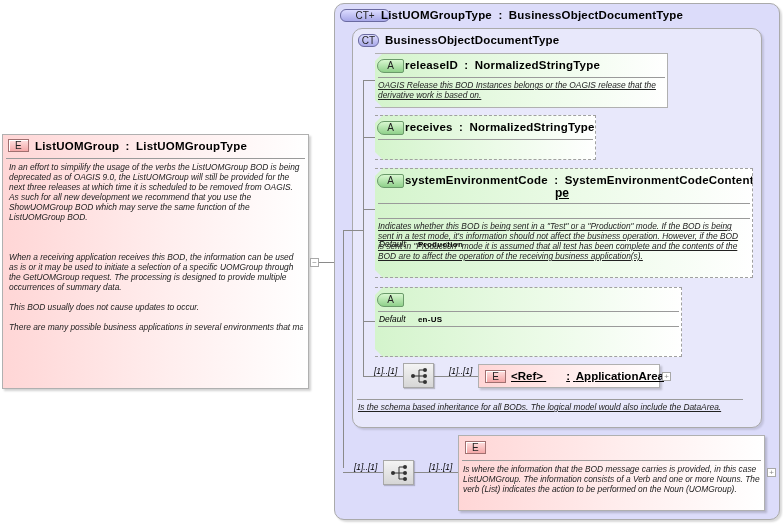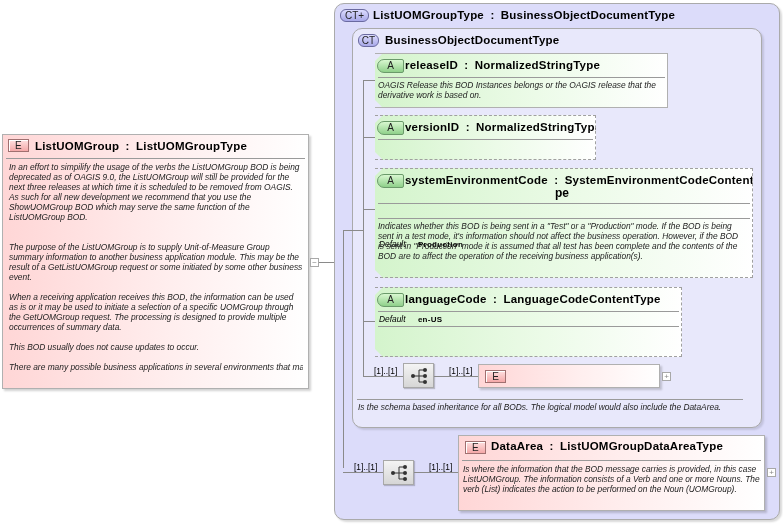--- a/index.html
+++ b/index.html
@@ -1,19 +1,19 @@
 <!DOCTYPE html>
 <html><head>
 <meta charset="utf-8">
 <style>
   * { box-sizing: border-box; margin: 0; padding: 0; }
   html, body { width: 783px; height: 524px; background: #ffffff; overflow: hidden; }
   body { position: relative; font-family: "Liberation Sans", sans-serif; color: #000; }
 
-  .abs { position: absolute; }
+  .abs { position: absolute; text-decoration: underline; }
 
   
   .elem {
     position: absolute;
     background: linear-gradient(to right, #ffd6d6 0%, #ffeeee 55%, #ffffff 100%);
     border: 1px solid #b0b0b0;
     box-shadow: 2px 2px 2px rgba(0,0,0,0.18);
   }
   .elem .hdr {
     position: relative;
@@ -92,21 +92,21 @@
   .attr-frame.solid { border-style: solid; border-color: #b0b0b0; }
   .attr .title { position: absolute; left: 30px; top: 6px; font-weight: bold; font-size: 11.5px; white-space: nowrap; letter-spacing: 0.2px; }
   .attr .line { position: absolute; left: 3px; right: 3px; border-top: 1px solid #9a9a9a; }
   .attr .default-row { position: absolute; left: 4px; font-size: 8.4px; }
   .attr .default-row .k { font-style: italic; }
   .attr .default-row .v { font-weight: bold; margin-left: 10px; font-size: 8px; letter-spacing: 0.3px; }
 
   .hline { position: absolute; height: 1px; background: #8a8a8a; }
   .vline { position: absolute; width: 1px; background: #8a8a8a; }
 
-  .card { position: absolute; font-size: 8.4px; white-space: nowrap; }
+  .card { position: absolute; font-style: italic; font-size: 8.4px; white-space: nowrap; }
 
   .seq {
     position: absolute;
     width: 31px; height: 25px;
     background: linear-gradient(to bottom, #f4f4f4, #d6d6d6);
     border: 1px solid #a8a8a8;
     box-shadow: 1px 1px 1px rgba(0,0,0,0.2);
   }
 
   .plus-box {
@@ -126,35 +126,34 @@
     <span class="name" style="left:32px;">
       <span>ListUOMGroup</span>
       <span style="margin:0 3px;">:</span>
       <span>ListUOMGroupType</span>
     </span>
   </div>
   <div class="sep" style="margin-top:1px;"></div>
   <div class="doc" style="padding-top:3px;">
     <p>In an effort to simpilify the usage of the verbs the ListUOMGroup BOD is being deprecated as of OAGIS 9.0, the ListUOMGroup will still be provided for the next three releases at which time it is scheduled to be removed from OAGIS.  As such for all new development we recommend that you use the ShowUOMGroup BOD which may serve the same function of the ListUOMGroup BOD.</p>
     <p style="height:20px;"></p>
-    <p>The purpose of the ListUOMGroup is to supply Unit-of-Measure Group summary information to another business application module.  This may be the result of a GetListUOMGroup request or some initiated by some other business event.</p>
     <p style="height:10px;"></p>
     <p>When a receiving application receives this BOD, the information can be used as is or it may be used to initiate a selection of a specific UOMGroup through the GetUOMGroup request. The processing is designed to provide multiple occurrences of summary data.</p>
     <p style="height:10px;"></p>
     <p>This BOD usually does not cause updates to occur.</p>
     <p style="height:10px;"></p>
     <p style="white-space:nowrap; overflow:hidden;">There are many possible business applications in several environments that may use this capability.  For example, an MRP, Inventory, or Manufac</p>
   </div>
 </div>
 <div class="plus-box" style="left:310px; top:258px;">−</div>
 <div class="hline" style="left:319px; top:262px; width:24px;"></div>
 
 <div class="ct-outer" style="left:334px; top:3px; width:446px; height:517px;">
-  <span class="badge-ct" style="left:5px; top:5px; width:29px;">CT+</span>
-  <span class="ct-title" style="left:38px; top:5px;">
+  <span class="badge-ct" style="left:5px; top:5px; width:50px;">CT+</span>
+  <span class="ct-title" style="left:38px; top:5px;padding-left:8px;">
     <span>ListUOMGroupType</span>
     <span style="margin:0 3px;">:</span>
     <span>BusinessObjectDocumentType</span>
   </span>
 </div>
 
 <div class="ct-inner" style="left:352px; top:28px; width:410px; height:400px;">
   <span class="badge-ct" style="left:5px; top:5px; width:21px;">CT</span>
   <span class="ct-title" style="left:32px; top:5px;">BusinessObjectDocumentType</span>
   <div class="abs" style="left:4px; right:18px; top:370px; border-top:1px solid #9a9a9a;"></div>
@@ -177,21 +176,21 @@
     <span>NormalizedStringType</span>
   </span>
   <div class="line" style="top:24px;"></div>
   <div class="abs doc" style="left:0; top:25px; width:292px; padding:2px 3px;">OAGIS Release this BOD Instances belongs or the OAGIS release that the derivative work is based on.</div>
 </div>
 <div class="attr-frame solid" style="left:375px; top:53px; width:293px; height:55px; border-left:none;"></div>
 
 <div class="attr" style="left:375px; top:115px; width:221px; height:45px;">
   <span class="badge-a" style="left:2px; top:6px;">A</span>
   <span class="title">
-    <span>versionID</span>
+    <span>receives</span>
     <span style="margin:0 3px;">:</span>
     <span>NormalizedStringType</span>
   </span>
   <div class="line" style="top:24px;"></div>
 </div>
 <div class="attr-frame" style="left:375px; top:115px; width:221px; height:45px; border-left:none;"></div>
 
 <div class="attr" style="left:375px; top:168px; width:378px; height:110px;">
   <span class="badge-a" style="left:2px; top:6px;">A</span>
   <span class="title">
@@ -205,25 +204,20 @@
     <span class="k">Default</span>
     <span class="v">Production</span>
   </div>
   <div class="line" style="top:50px;"></div>
   <div class="abs doc" style="left:0; top:51px; width:374px; padding:2px 3px;">Indicates whether this BOD is being sent in a "Test" or a "Production" mode. If the BOD is being sent in a test mode, it's information should not affect the business operation. However, if the BOD is sent in "Production" mode it is assumed that all test has been complete and the contents of the BOD are to affect the operation of the receiving business application(s).</div>
 </div>
 <div class="attr-frame" style="left:375px; top:168px; width:378px; height:110px; border-left:none;"></div>
 
 <div class="attr" style="left:375px; top:287px; width:307px; height:70px;">
   <span class="badge-a" style="left:2px; top:6px;">A</span>
-  <span class="title">
-    <span>languageCode</span>
-    <span style="margin:0 3px;">:</span>
-    <span>LanguageCodeContentType</span>
-  </span>
   <div class="line" style="top:24px;"></div>
   <div class="default-row" style="top:27px;">
     <span class="k">Default</span>
     <span class="v">en-US</span>
   </div>
   <div class="line" style="top:39px;"></div>
 </div>
 <div class="attr-frame" style="left:375px; top:287px; width:307px; height:70px; border-left:none;"></div>
 
 <span class="card" style="left:374px; top:366px;">[1]..[1]</span>
@@ -239,20 +233,25 @@
     <circle cx="21" cy="12" r="2" fill="#333"></circle>
     <circle cx="21" cy="18" r="2" fill="#333"></circle>
   </svg>
 </div>
 <div class="hline" style="left:363px; top:376px; width:40px;"></div>
 <div class="hline" style="left:434px; top:376px; width:44px;"></div>
 <span class="card" style="left:449px; top:366px;">[1]..[1]</span>
 
 <div class="elem" style="left:478px; top:364px; width:182px; height:24px;">
   <span class="badge-e" style="left:6px; top:5px;">E</span>
+  <span class="abs" style="left:32px; top:5px; font-weight:bold; font-size:11.5px; white-space:nowrap;">
+    <span>&lt;Ref&gt;</span>
+    <span style="margin-left:20px; margin-right:3px;">:</span>
+    <span>ApplicationArea</span>
+  </span>
 </div>
 <div class="plus-box" style="left:662px; top:372px;">+</div>
 
 <span class="card" style="left:354px; top:462px;">[1]..[1]</span>
 <div class="hline" style="left:343px; top:472px; width:40px;"></div>
 <div class="seq" style="left:383px; top:460px;">
   <svg width="31" height="25" viewBox="0 0 31 25">
     <circle cx="9" cy="12" r="2" fill="#333"></circle>
     <line x1="9" y1="12" x2="15" y2="12" stroke="#333" stroke-width="1"></line>
     <line x1="15" y1="6" x2="15" y2="18" stroke="#333" stroke-width="1"></line>
@@ -263,22 +262,17 @@
     <circle cx="21" cy="12" r="2" fill="#333"></circle>
     <circle cx="21" cy="18" r="2" fill="#333"></circle>
   </svg>
 </div>
 <div class="hline" style="left:414px; top:472px; width:44px;"></div>
 <span class="card" style="left:429px; top:462px;">[1]..[1]</span>
 
 <div class="elem" style="left:458px; top:435px; width:307px; height:76px;">
   <div class="hdr">
     <span class="badge-e" style="left:6px; top:5px;">E</span>
-    <span class="name" style="left:32px; top:4px;">
-      <span>DataArea</span>
-      <span style="margin:0 3px;">:</span>
-      <span>ListUOMGroupDataAreaType</span>
-    </span>
   </div>
   <div class="sep" style="margin-top:2px;"></div>
   <div class="doc" style="padding:3px 4px;font-style:italic;">Is where the information that the BOD message carries is provided, in this case ListUOMGroup. The information consists of a Verb and one or more Nouns. The verb (List) indicates the action to be performed on the Noun (UOMGroup).</div>
 </div>
 <div class="plus-box" style="left:767px; top:468px;">+</div>
 
 </body></html>

